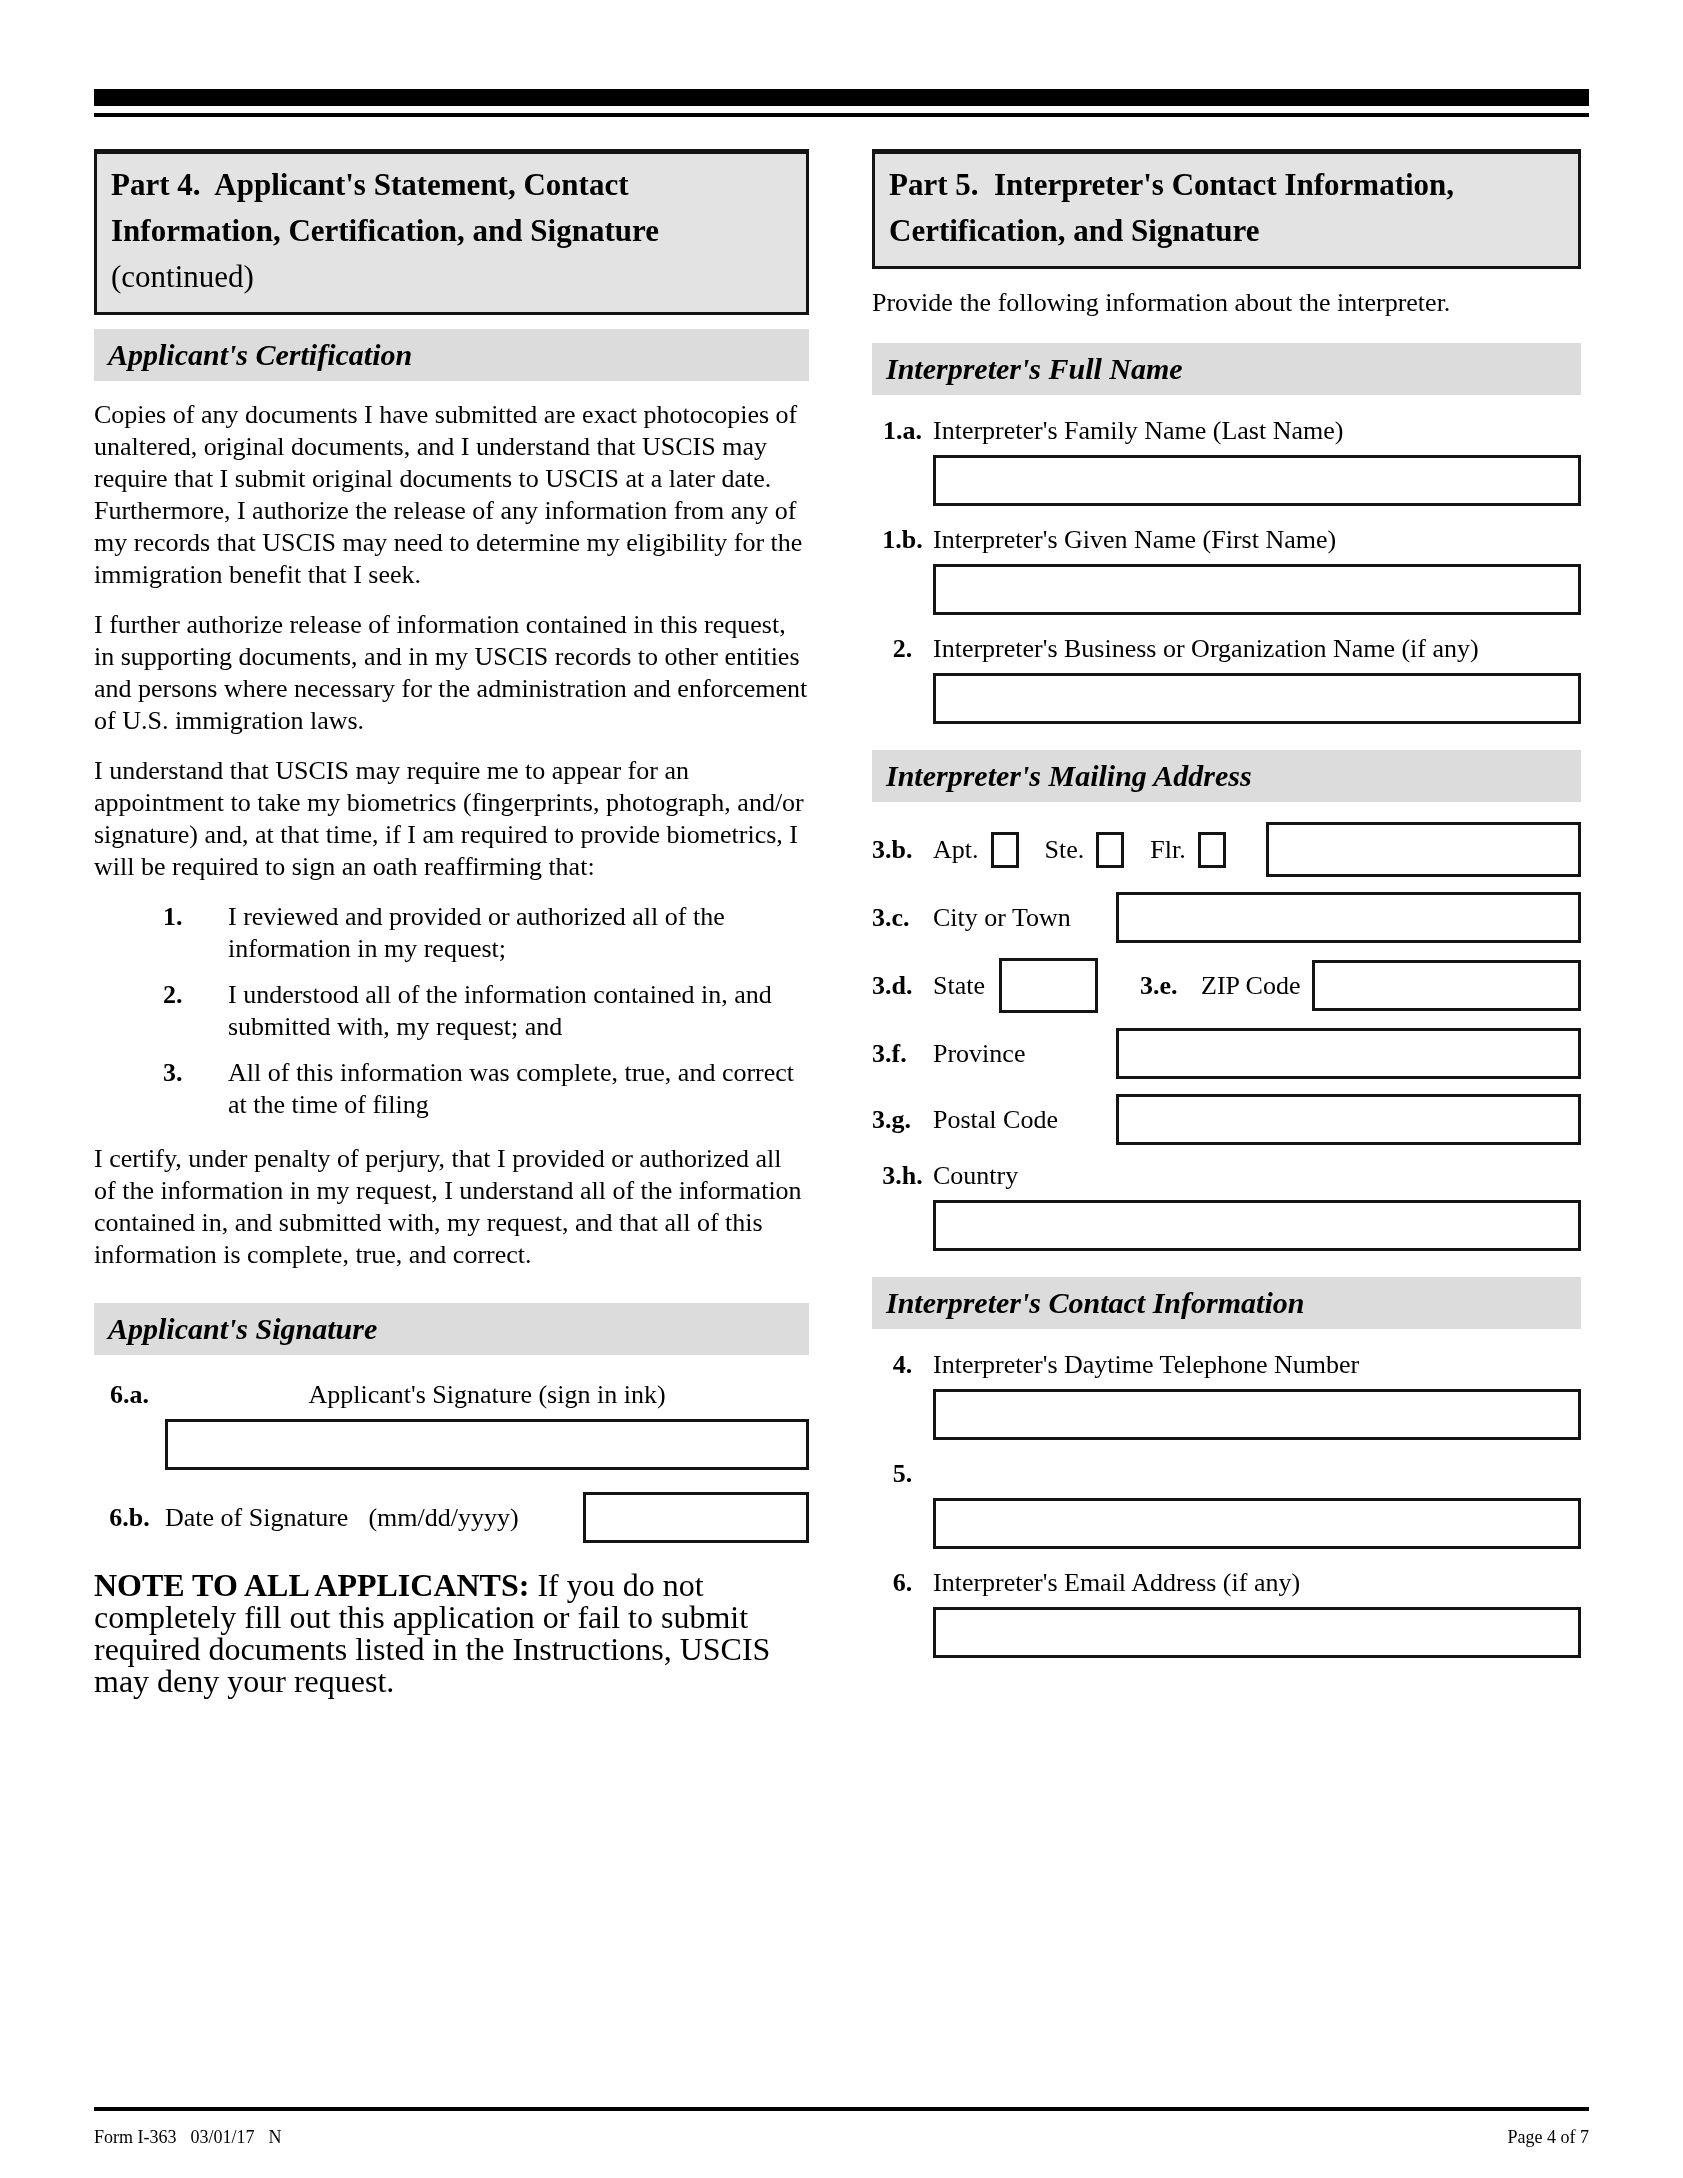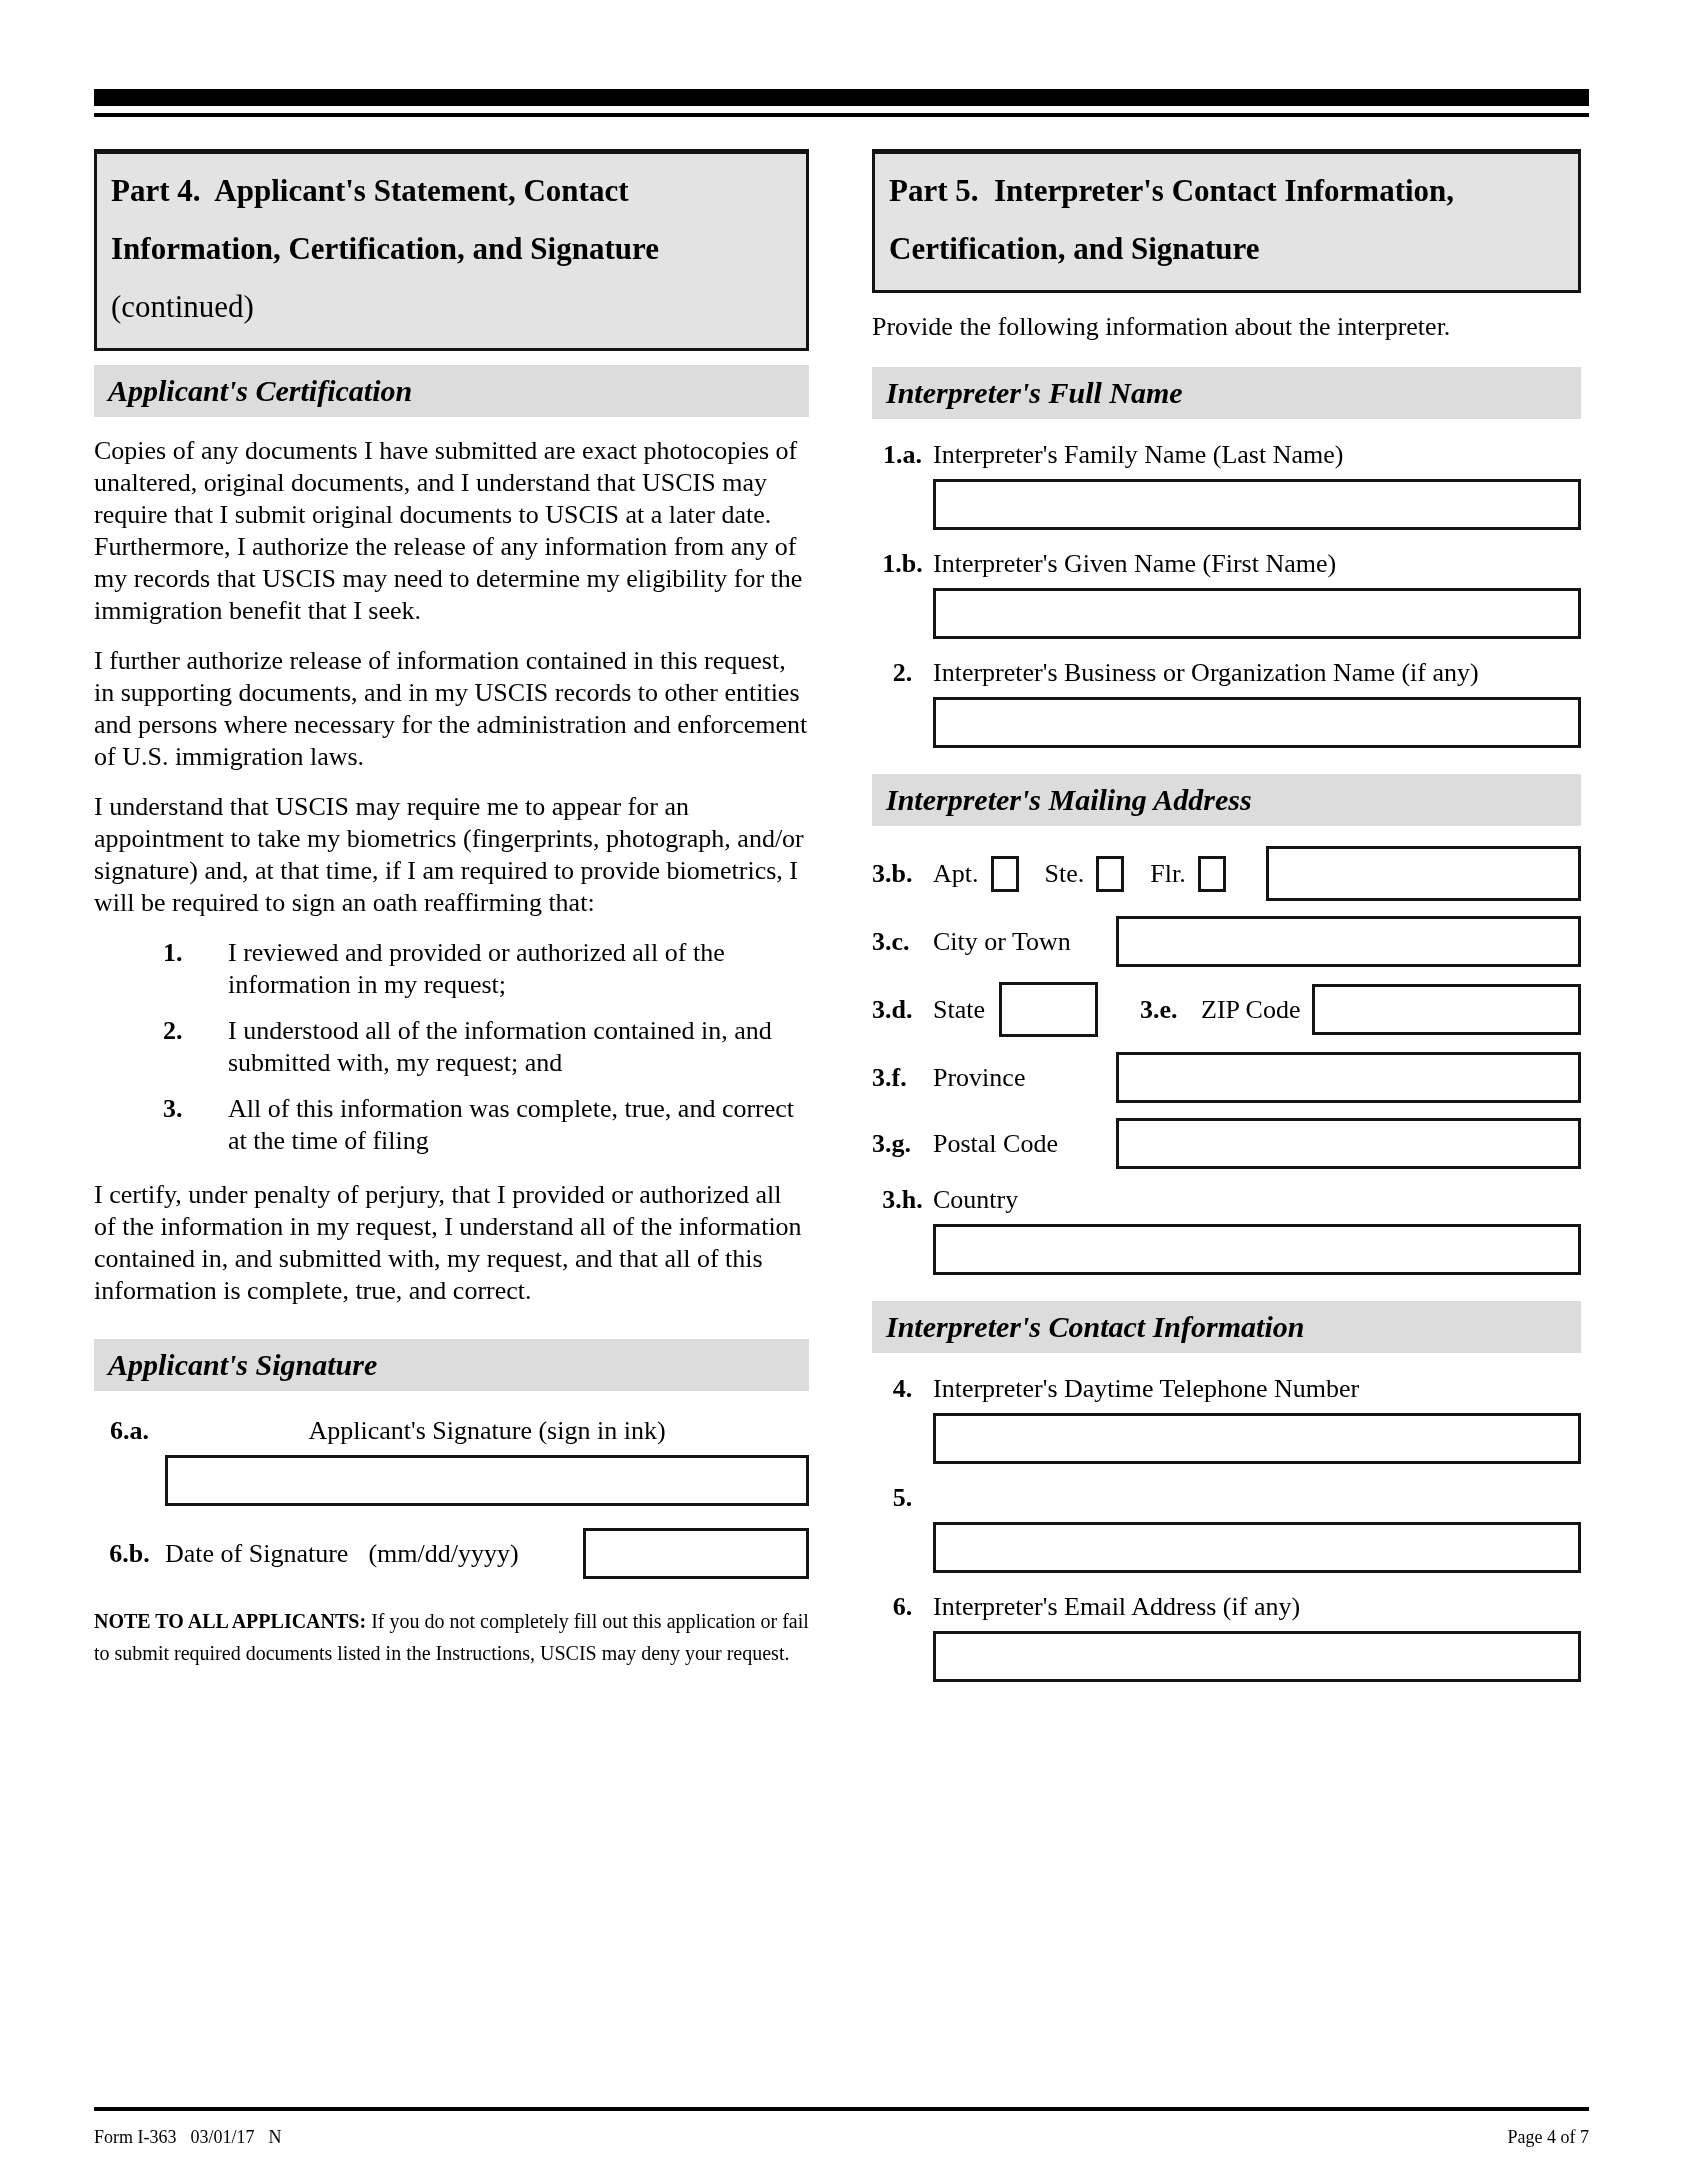--- a/index.html
+++ b/index.html
@@ -21,21 +21,21 @@
   .col-left  { width: 715px; flex: none; }
   .col-right { width: 709px; flex: none; }
 
   .part-header {
     background: #e3e3e3;
     border: 3px solid #141414;
     border-top-width: 5px;
     padding: 8px 14px 12px 14px;
     font-size: 31px;
     font-weight: bold;
-    line-height: 58px;
+    line-height: 46px;
   }
   .continued { font-weight: normal; }
 
   .banner {
     background: #dcdcdc;
     font-weight: bold;
     font-style: italic;
     font-size: 30px;
     line-height: 36px;
     padding: 8px 14px;
@@ -63,21 +63,21 @@
   .cb-label { margin-right: 12px; }
 
   .state-box { width: 99px; height: 55px; flex: none; margin-left: 14px; }
   .zip-num { font-weight: bold; width: 61px; flex: none; margin-left: 42px; }
   .zip-input { flex: 1 1 auto; height: 51px; margin-left: 12px; }
 
   .sig-label { flex: 1; }
   .date-format { margin-left: 20px; }
   .date-box { width: 226px; height: 51px; flex: none; margin-left: auto; }
 
-  .note { font-size: 20px; line-height: 32px; margin-top: 26px; }
+  .note { font-size: 32px; line-height: 32px; margin-top: 26px; }
   .note-lead { font-weight: bold; }
 
   .gap-8  { height: 8px; }
   .gap-14 { height: 14px; }
   .gap-18 { height: 18px; }
   .gap-20 { height: 20px; }
   .gap-24 { height: 24px; }
 
   .footer {
     position: absolute;

